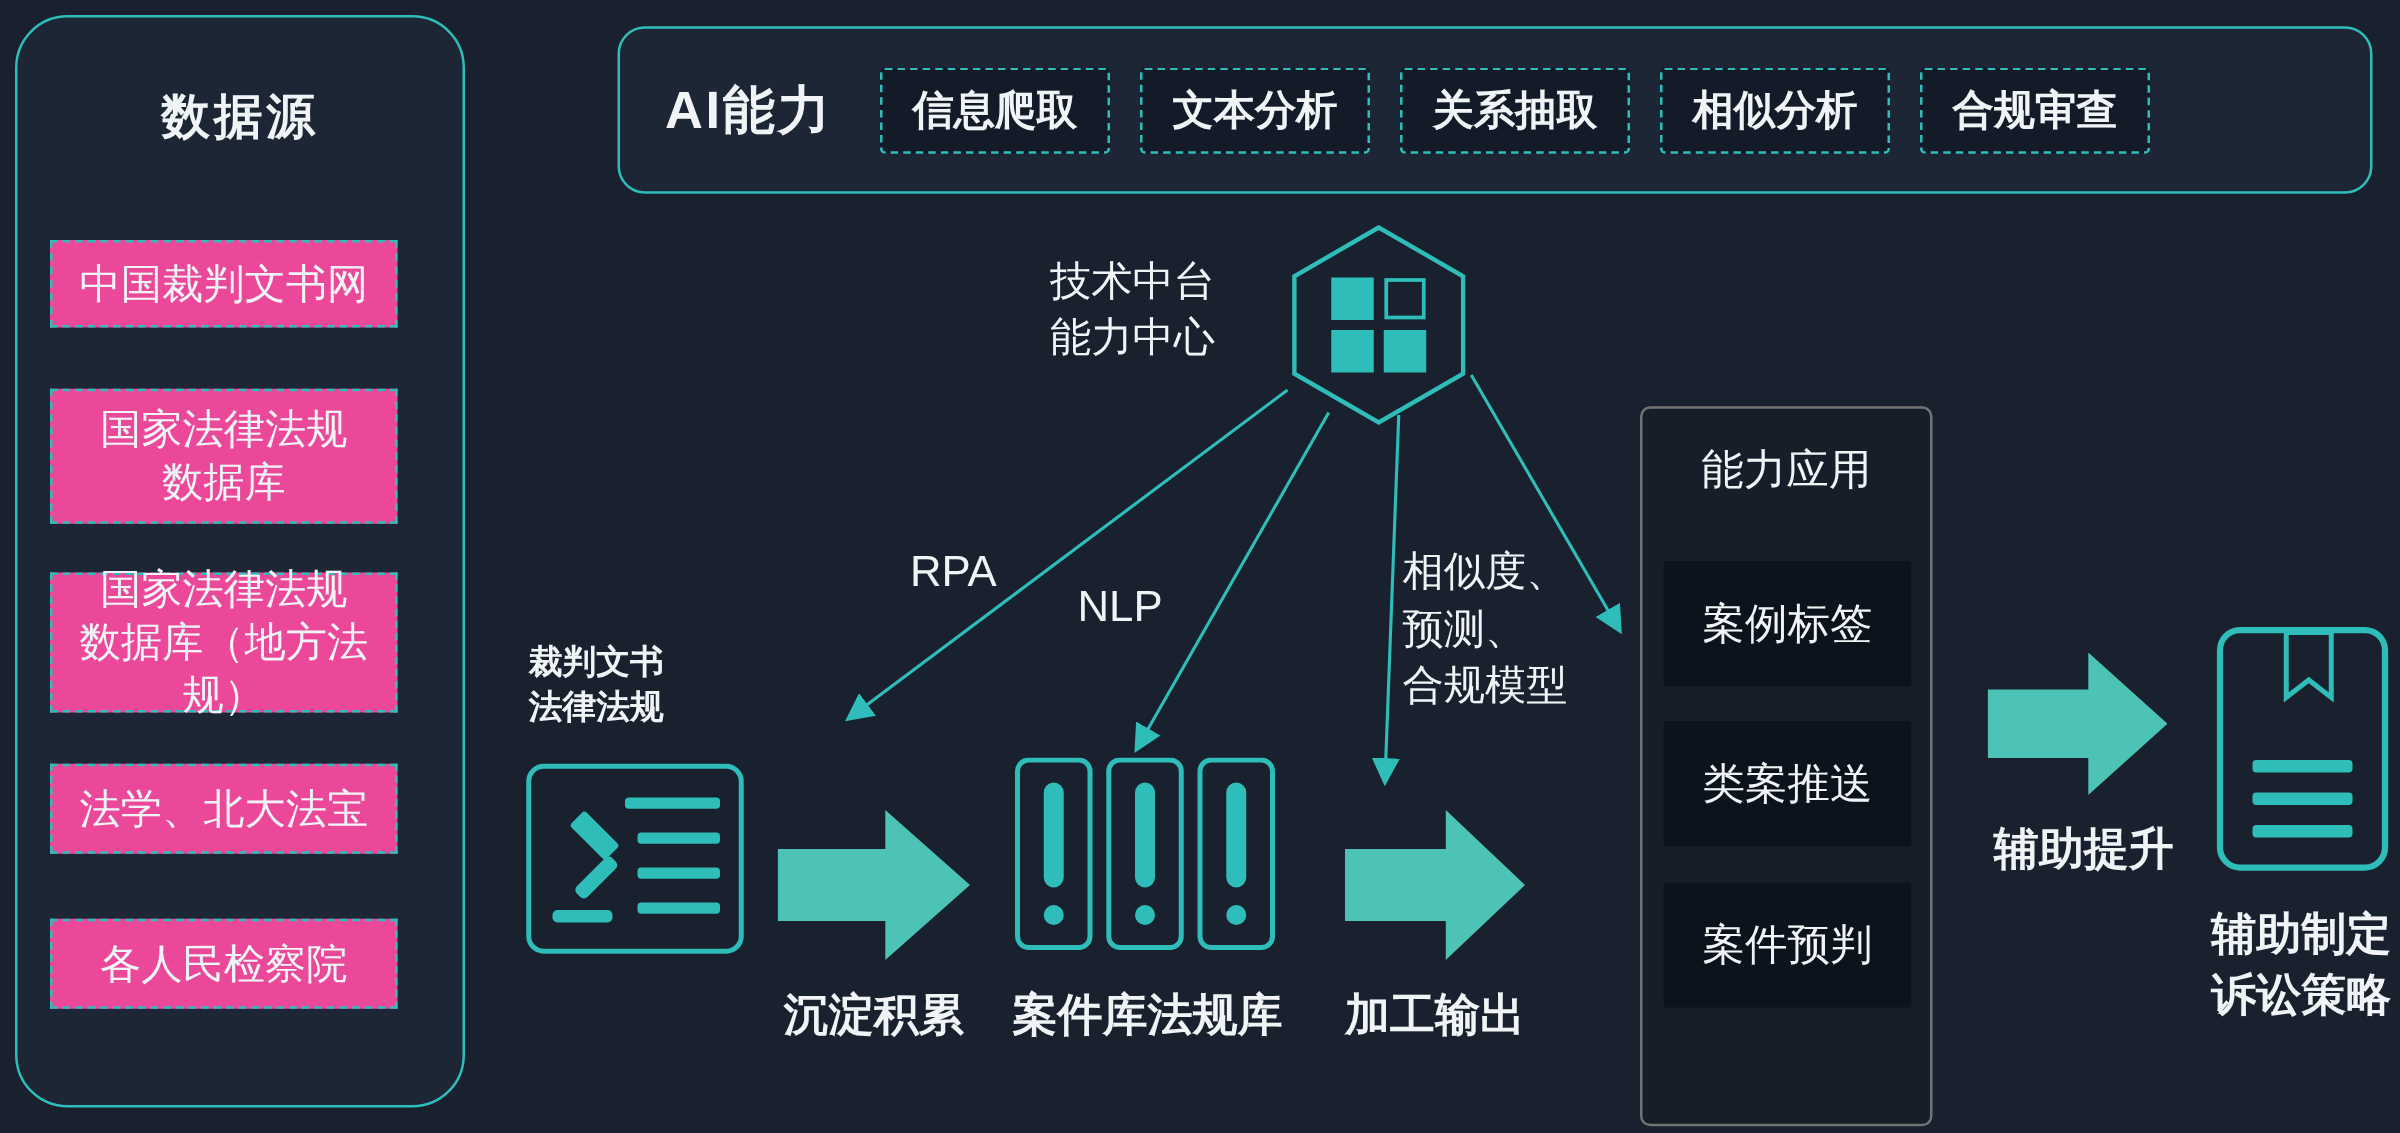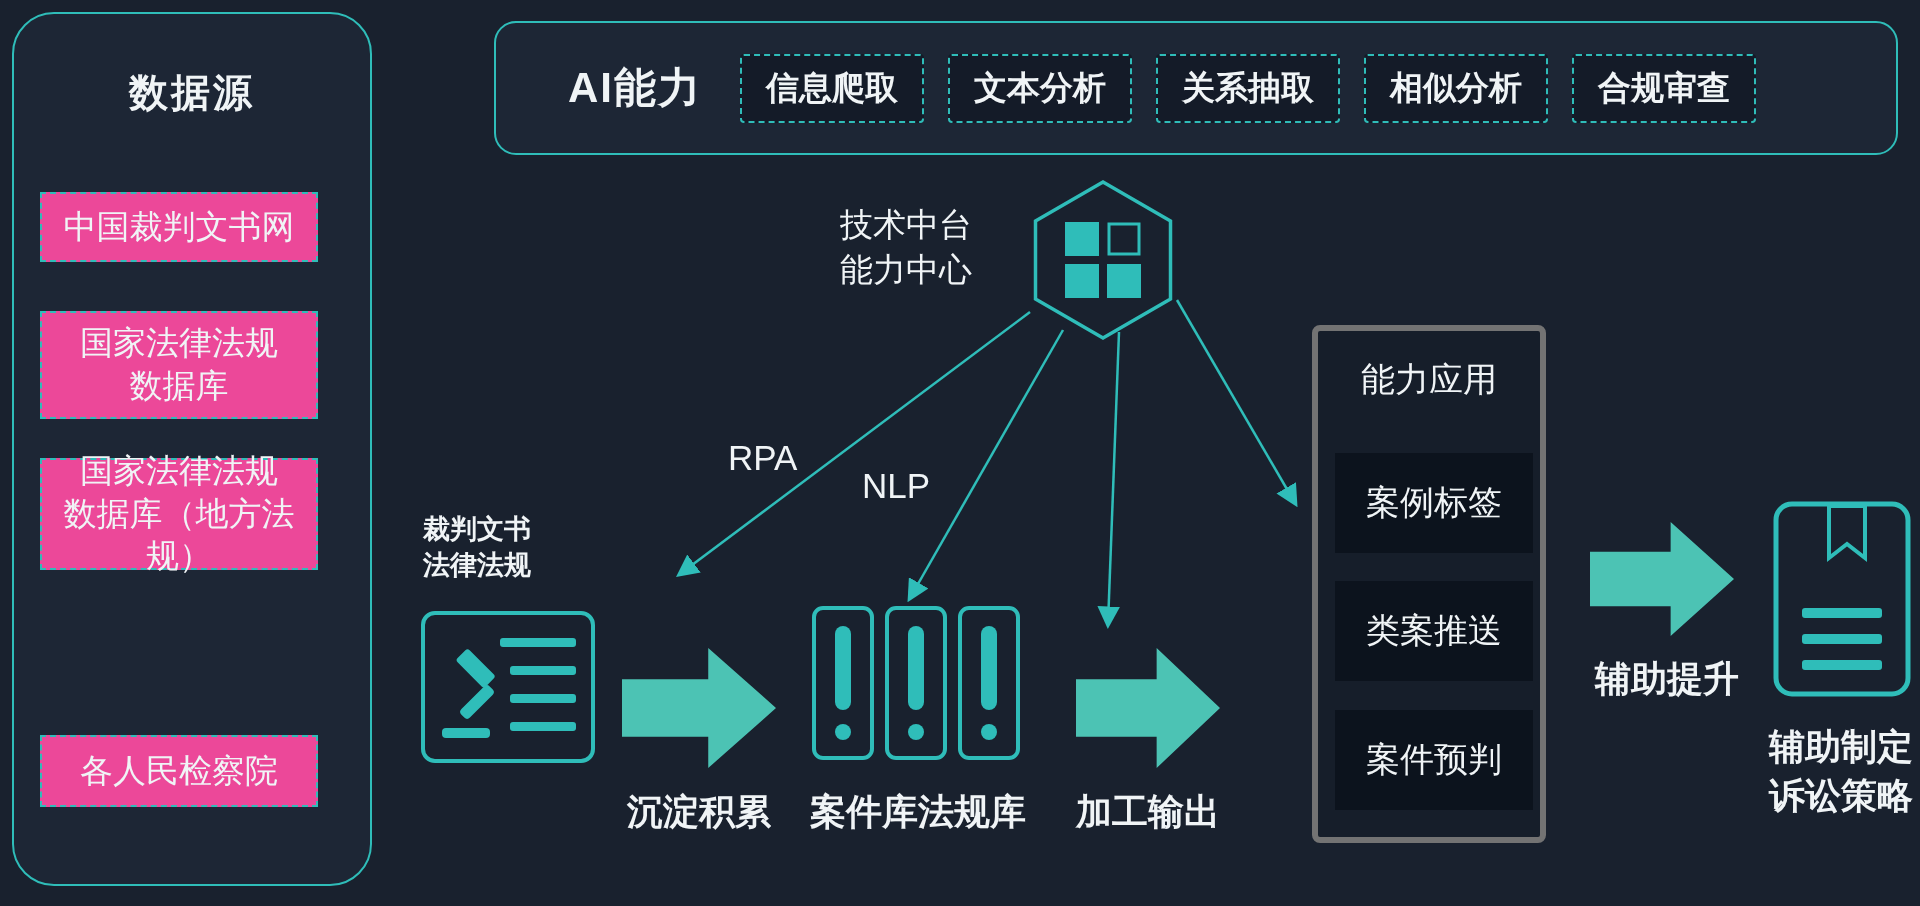--- a/index.html
+++ b/index.html
@@ -22,41 +22,41 @@
     border:2px dashed #2fbdb9;background:#ec4899;
     display:flex;align-items:center;justify-content:center;text-align:center;
     font-size:33px;line-height:1.3;
   }
   
   .ai-bar{
     position:absolute;left:494px;top:21px;width:1404px;height:134px;box-sizing:border-box;
     border:2px solid #2fbdb9;border-radius:22px;background:#1d2635;
     display:flex;align-items:center;gap:24px;padding:0 36px;
   }
-  .ai-title{font-size:42px;font-weight:600;margin-right:14px;letter-spacing:2px;margin-left:36px;}
+  .ai-title{font-size:42px;font-weight:600;margin-right:14px;letter-spacing:2px;}
   .ai-chip{
     border:2px dashed #2fbdb9;background:rgba(12,19,29,0.55);border-radius:4px;
     padding:10px 24px;font-size:33px;white-space:nowrap;font-weight:bold;
   }
   
   .platform-label{position:absolute;left:826px;top:203px;width:160px;text-align:center;font-size:33px;line-height:1.35;}
   .edge-label{position:absolute;font-size:35px;}
   .model-label{position:absolute;left:1122px;top:434px;font-size:33px;line-height:1.38;text-align:left;}
   .source-label{position:absolute;left:423px;top:512px;font-size:27px;font-weight:600;line-height:1.32;}
   .flow-label{position:absolute;text-align:center;font-size:36px;font-weight:600;}
   .result-label{position:absolute;left:1769px;top:723px;font-size:36px;font-weight:700;line-height:1.35;}
   
   .block-arrow{
     position:absolute;background:#4cc3b4;
     clip-path:polygon(0 26%,56% 26%,56% 0,100% 50%,56% 100%,56% 74%,0 74%);
   }
   
   .apps-box{
-    position:absolute;left:1312px;top:325px;width:234px;height:518px;box-sizing:border-box;
-    border:6px solid #737373;border-radius:8px;background:#161e2a;
+    position:absolute;left:1312px;top:325px;width:234px;height:576px;box-sizing:border-box;
+    border:2px solid #737373;border-radius:8px;background:#161e2a;
   }
   .apps-title{position:absolute;top:26px;left:0;right:0;text-align:center;font-size:34px;}
   .app-item{
     position:absolute;left:17px;width:198px;height:100px;background:#0c131d;
     display:flex;align-items:center;justify-content:center;font-size:34px;
   }
   
   .abs{position:absolute;}
   svg{display:block;}
 </style>
@@ -79,20 +79,21 @@
     </g>
   </svg>
 
   <section class="ds-panel">
     <div class="ds-title">数据源</div>
     <div class="ds-item pre" style="top:178px;height:70px">中国裁判文书网</div>
     <div class="ds-item pre" style="top:297px;height:108px">国家法律法规
 数据库</div>
     <div class="ds-item pre" style="top:444px;height:112px">国家法律法规
 数据库（地方法规）</div>
+    <div class="ds-item pre" style="top:597px;height:72px">法学、北大法宝</div>
     <div class="ds-item pre" style="top:721px;height:72px">各人民检察院</div>
   </section>
 
   <section class="ai-bar">
     <div class="ai-title">AI能力</div>
     <div class="ai-chip">信息爬取</div>
     <div class="ai-chip">文本分析</div>
     <div class="ai-chip">关系抽取</div>
     <div class="ai-chip">相似分析</div>
     <div class="ai-chip">合规审查</div>
@@ -103,20 +104,23 @@
   <svg class="abs" style="left:1018px;top:172px;" width="170" height="176" viewBox="0 0 170 176">
     <polygon points="85,10 17.5,49 17.5,127 85,166 152.5,127 152.5,49" fill="#19212e" stroke="#2fbdb9" stroke-width="3.5"></polygon>
     <rect x="47" y="50" width="34" height="34" fill="#2fbdb9"></rect>
     <rect x="91" y="52" width="30" height="30" fill="none" stroke="#2fbdb9" stroke-width="3"></rect>
     <rect x="47" y="92" width="34" height="34" fill="#2fbdb9"></rect>
     <rect x="89" y="92" width="34" height="34" fill="#2fbdb9"></rect>
   </svg>
 
   <div class="edge-label" style="left:728px;top:438px;">RPA</div>
   <div class="edge-label" style="left:862px;top:466px;">NLP</div>
+  <div class="model-label pre">相似度、
+预测、
+合规模型</div>
 
   <div class="source-label pre">裁判文书
 法律法规</div>
   <svg class="abs" style="left:420px;top:610px;" width="176" height="154" viewBox="0 0 176 154">
     <rect x="3" y="3" width="170" height="148" rx="12" fill="none" stroke="#2fbdb9" stroke-width="4"></rect>
     <g fill="#2fbdb9">
       <rect x="36" y="50" width="40" height="17" rx="3" transform="rotate(45 56 58)"></rect>
       <rect x="51" y="72" width="12" height="40" rx="4" transform="rotate(45 57 92)"></rect>
       <rect x="22" y="118" width="48" height="10" rx="4"></rect>
     </g>

